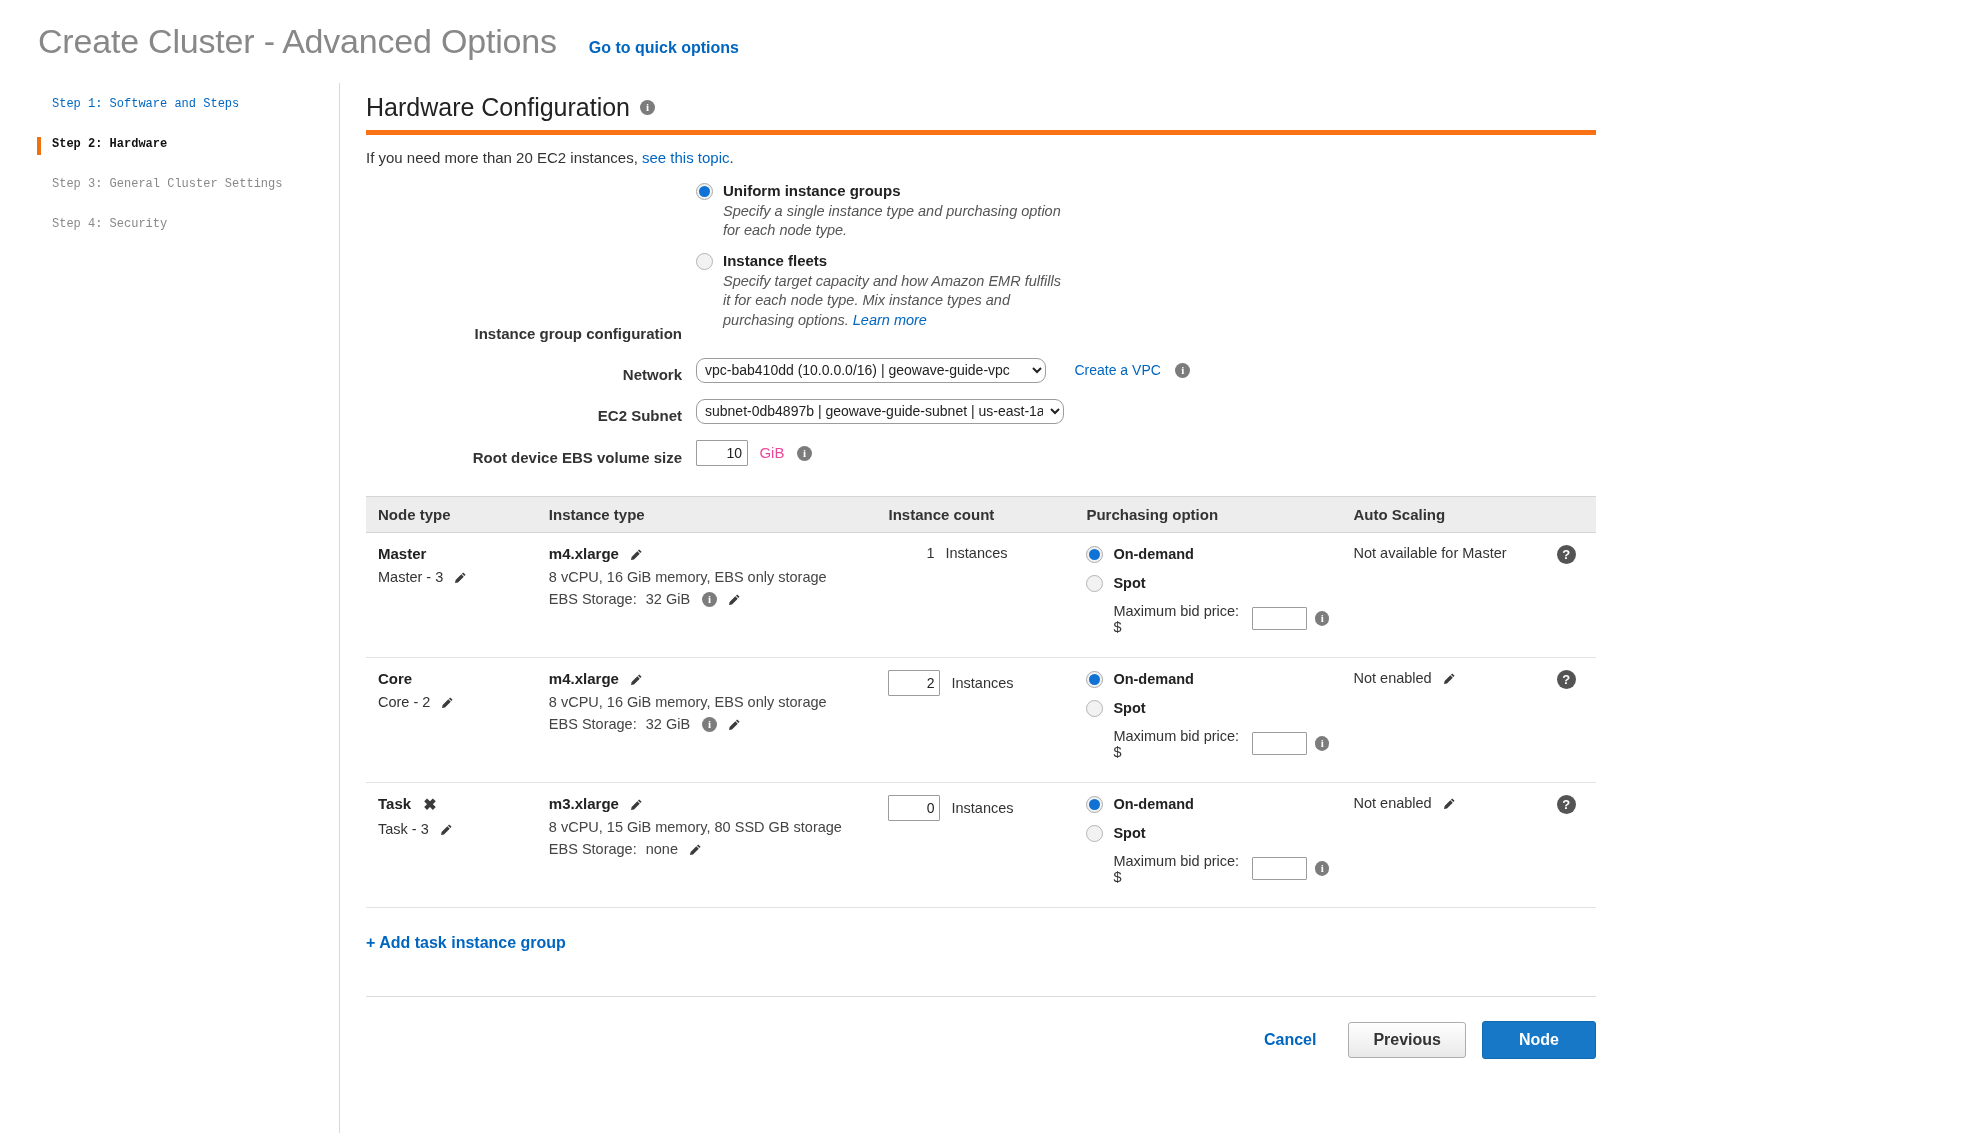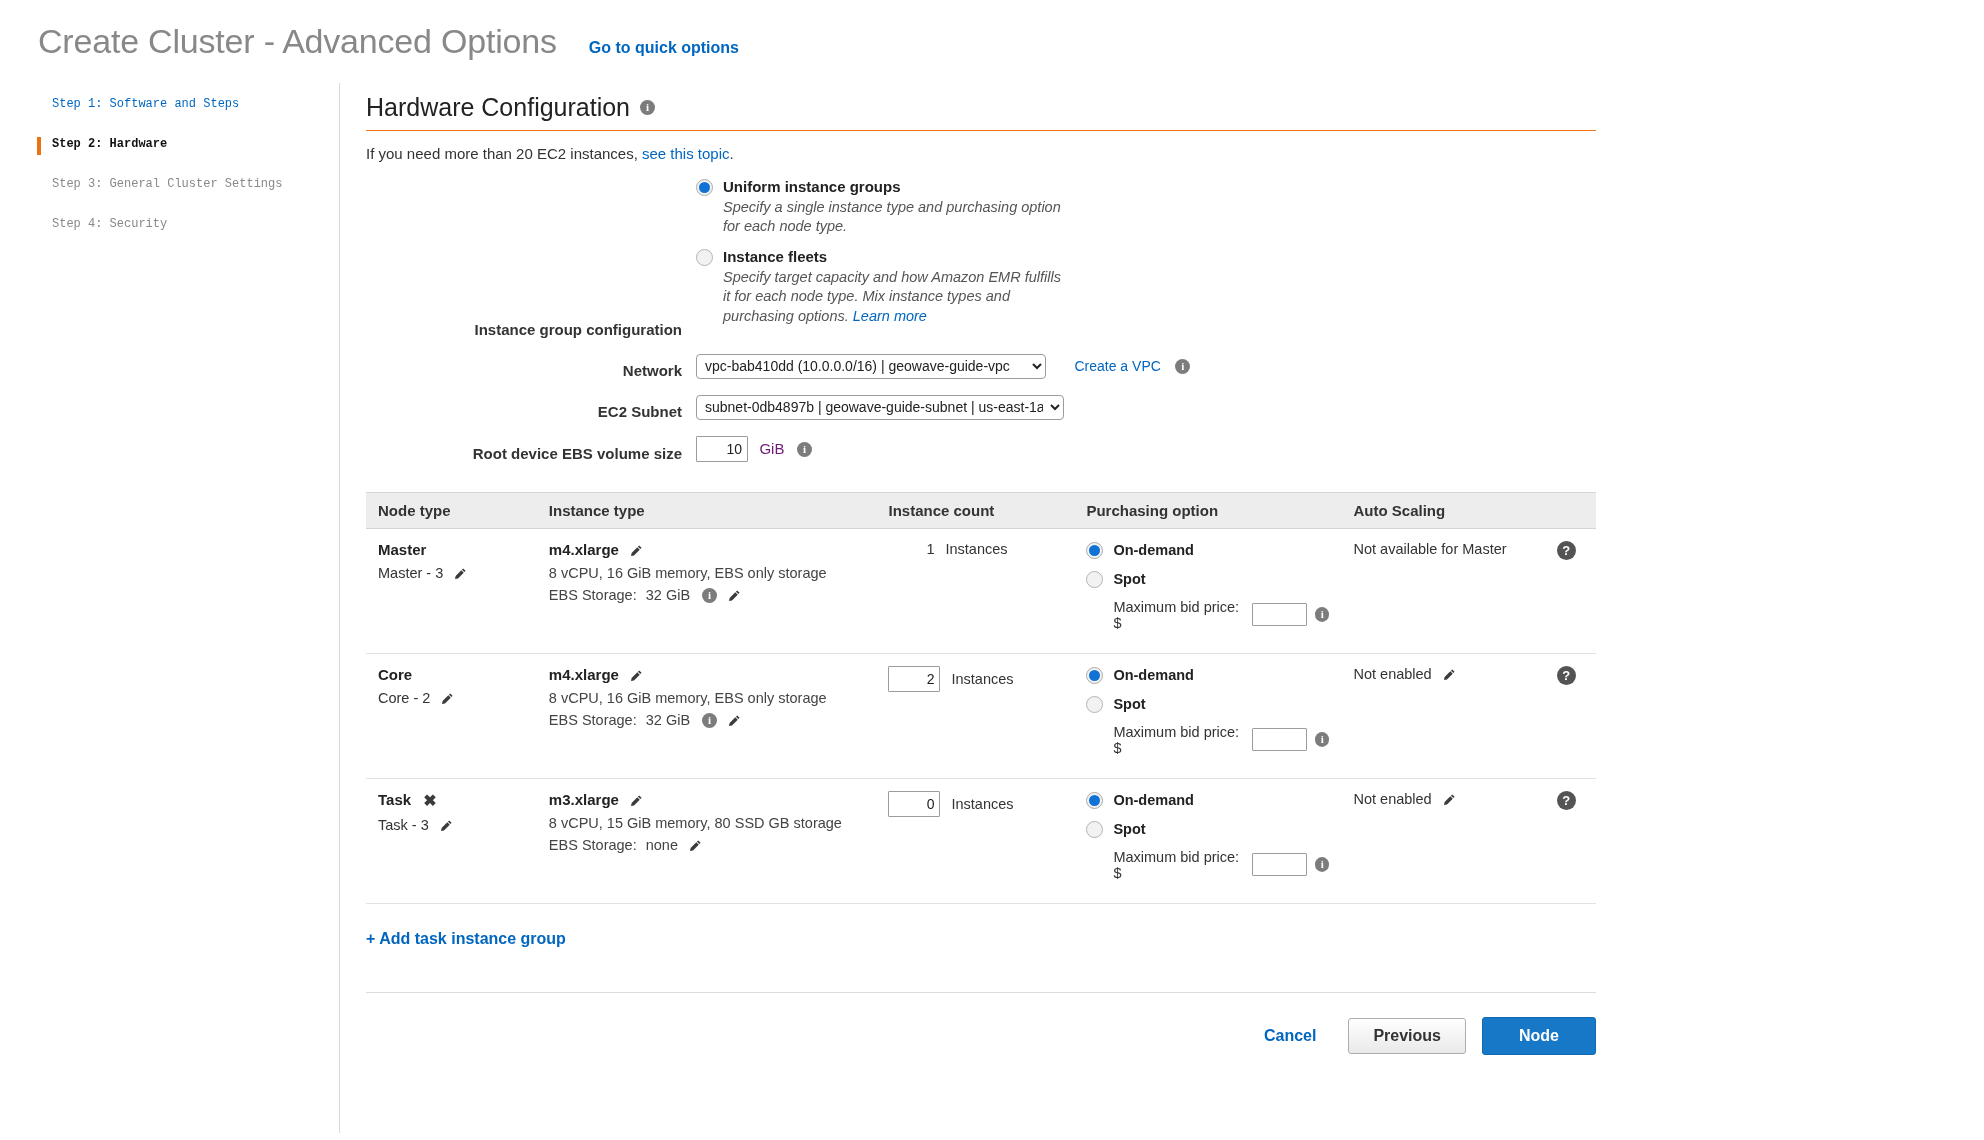--- a/index.html
+++ b/index.html
@@ -47,21 +47,21 @@
   }
   .sidebar .step.future { color: #888888; cursor: default; }
 
   .content { flex: 1; padding: 10px 0 0 26px; }
 
   
   .section-title-row {
     display: flex; align-items: center;
     width: 1230px;
     padding-bottom: 8px;
-    border-bottom: 1px solid #f97316;
+    border-bottom: 5px solid #f97316;
   }
   .section-title {
     font-size: 25px; color: #222222; font-weight: 400;
   }
   .intro {
     font-size: 15px; color: #333333; margin-top: 14px;
   }
   .link { color: #0066c0; cursor: pointer; }
 
   
@@ -109,31 +109,31 @@
     margin: 2px 0 0 27px; line-height: 1.32; max-width: 345px;
   }
   .radio-block { margin-bottom: 12px; }
 
   
   select.aws-select {
     font-family: "Liberation Sans", sans-serif;
     font-size: 14px; color: #222222;
     height: 25px; padding: 2px 4px;
     border: 1px solid #9c9c9c; background: #ffffff;
-    border-radius: 4px;
+    border-radius: 9px;
   }
   select#network-select { width: 350px; }
   select#subnet-select { width: 368px; }
   input.num-input {
     font-family: "Liberation Sans", sans-serif;
     font-size: 14px; color: #222222; text-align: right;
     border: 1px solid #9c9c9c; background: #ffffff;
     height: 26px; width: 52px; padding: 2px 5px; border-radius: 1px;
   }
-  .unit { font-size: 15px; color: #701a75; margin: 0 8px 0 7px; }
+  .unit { font-size: 15px; color: #ec4899; margin: 0 8px 0 7px; }
   .create-vpc { margin-left: 24px; font-size: 14px; }
 
   
   .hw-table {
     width: 1230px; border-collapse: collapse; margin-top: 30px;
     border-top: 1px solid #d5d5d5;
   }
   .hw-table thead th {
     background: #ededed; text-align: left;
     font-size: 15px; font-weight: bold; color: #333333;

